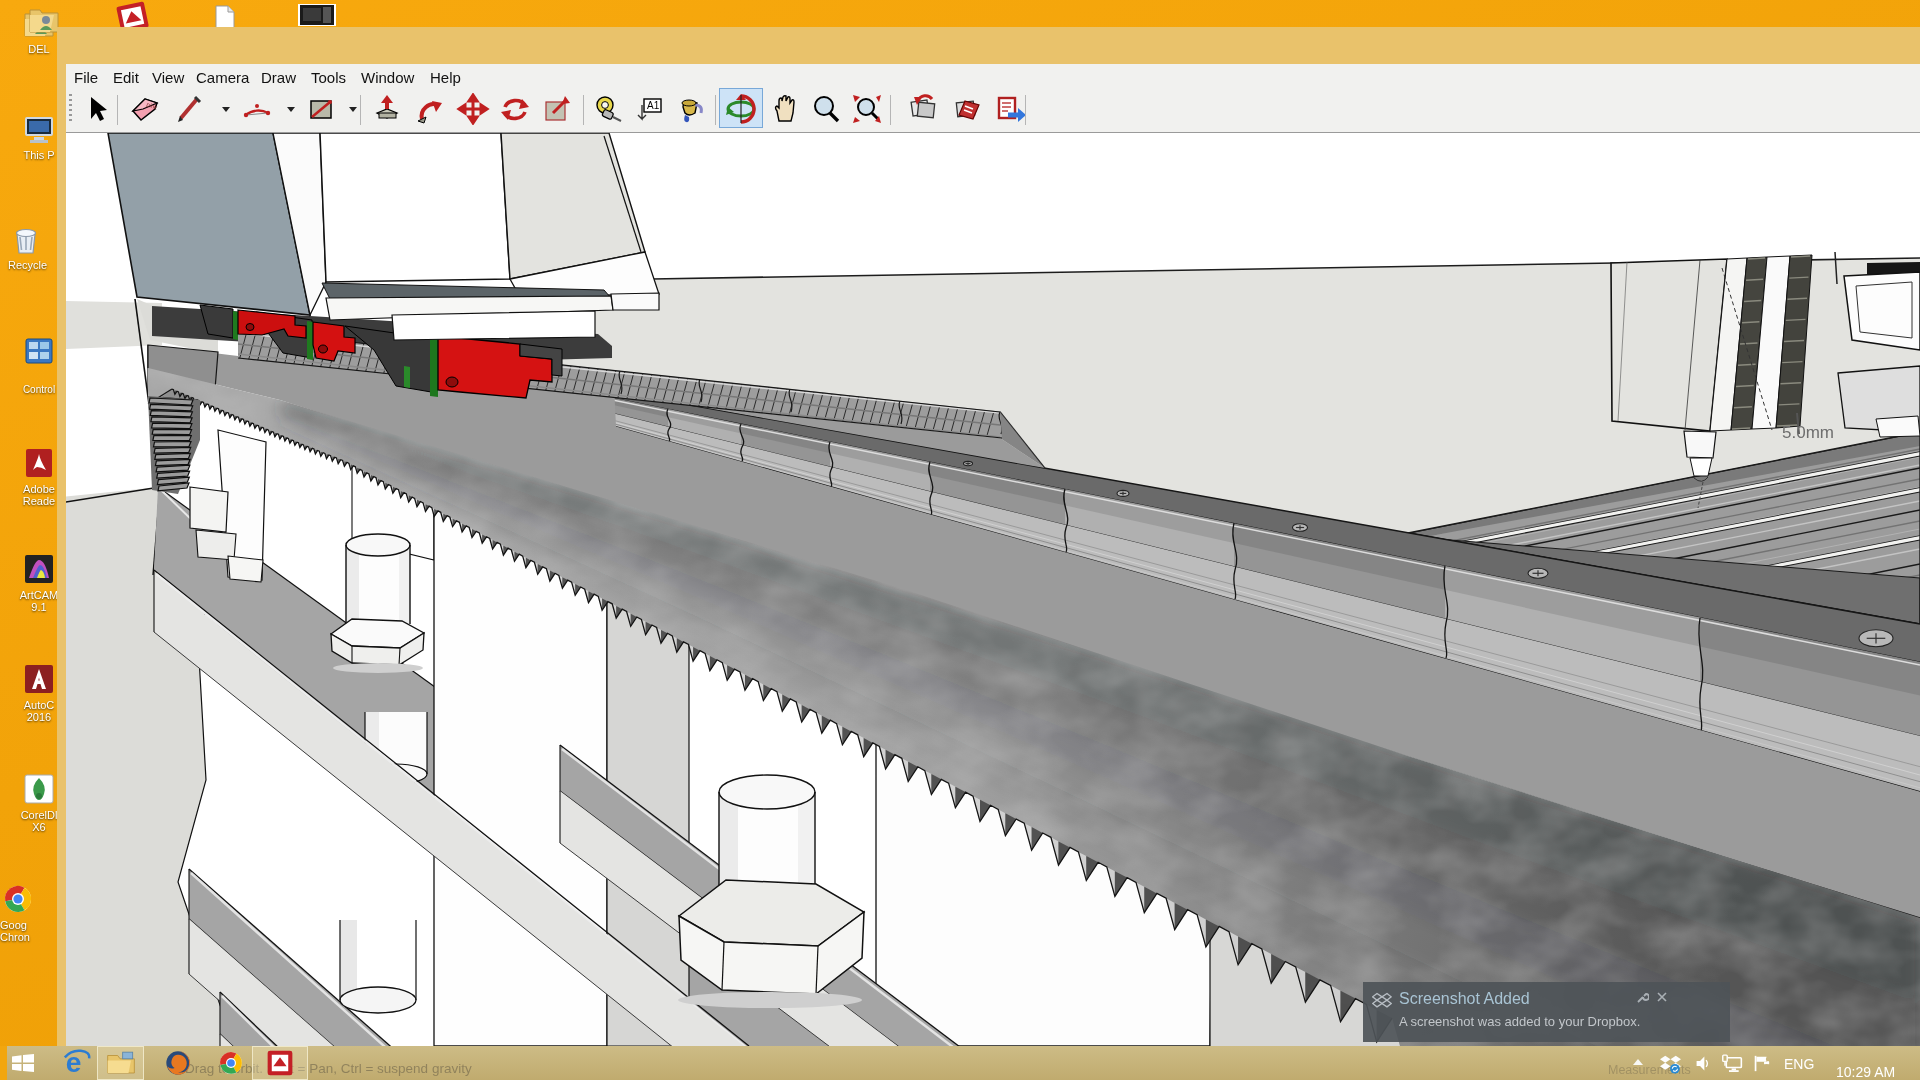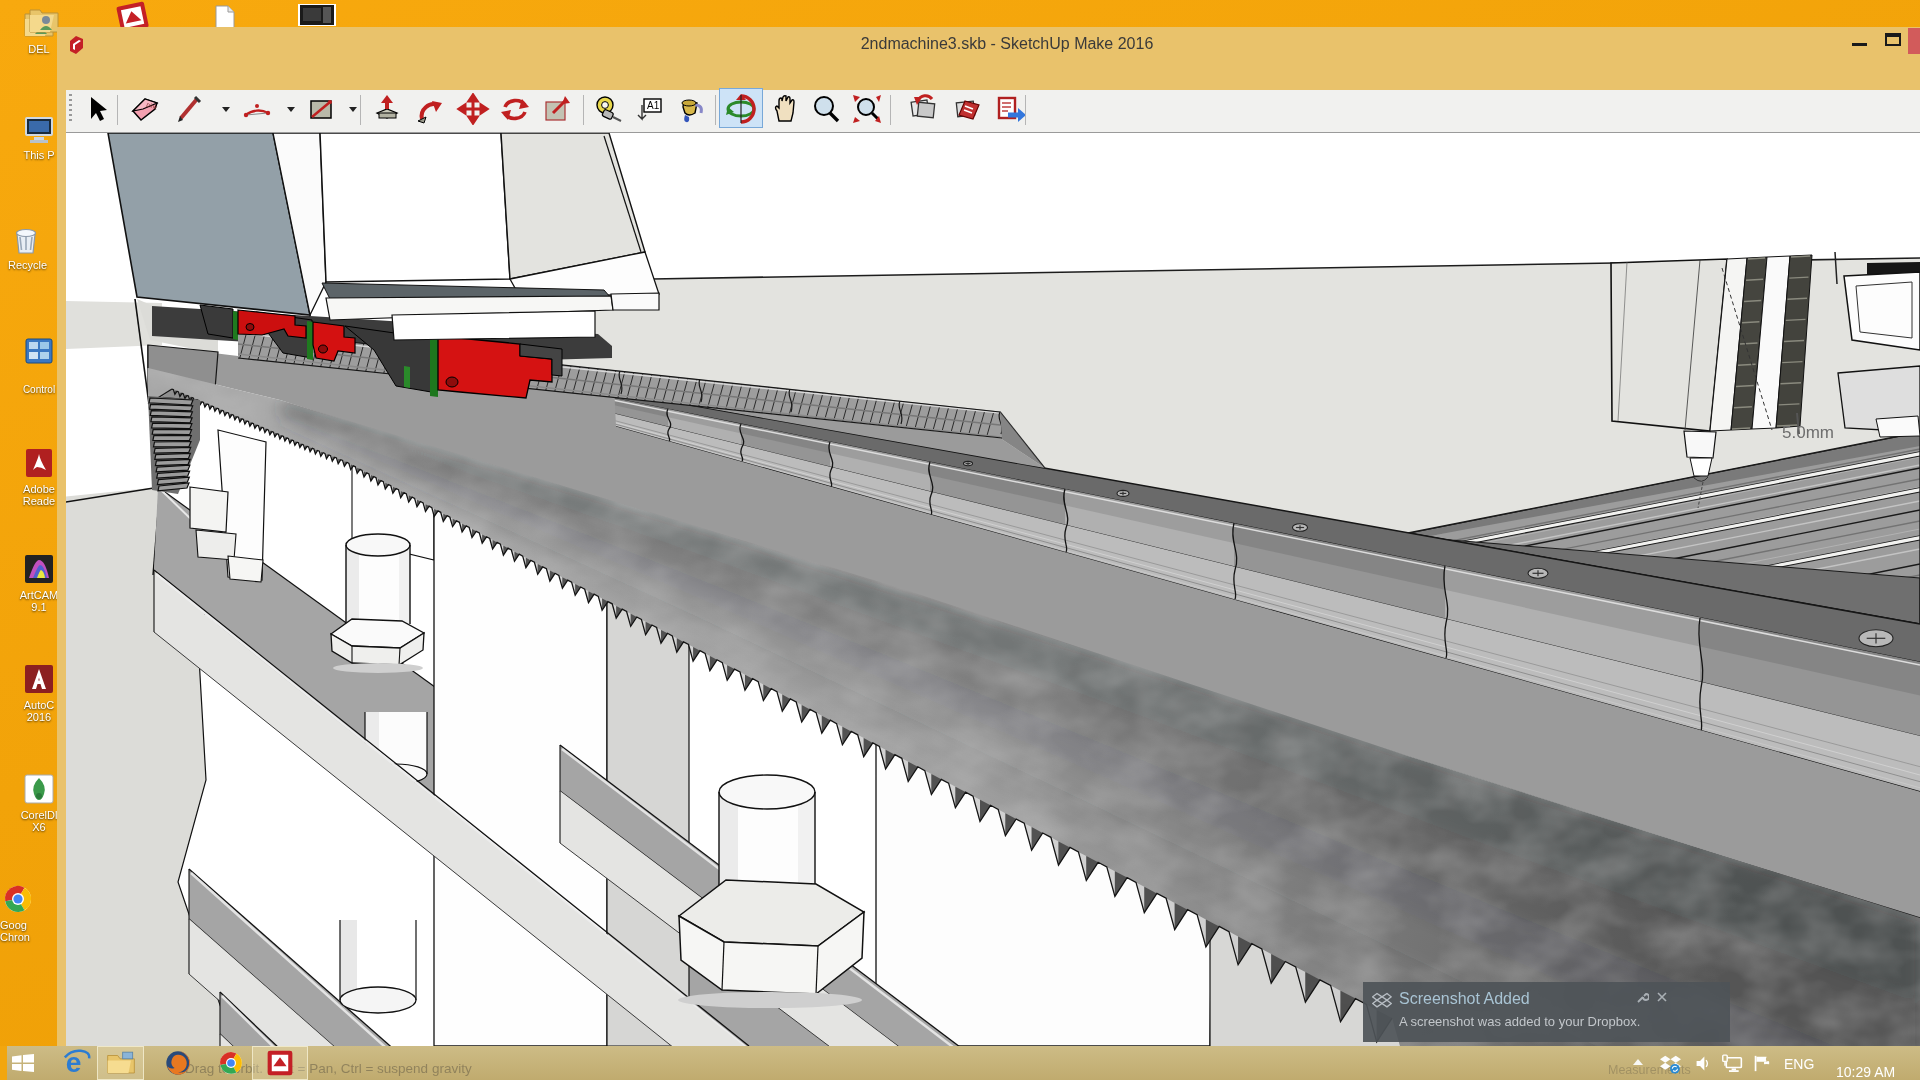--- a/index.html
+++ b/index.html
@@ -103,31 +103,31 @@
       </svg></div>
 <div style="position:absolute;left:298px;top:4px"><svg width="38" height="22" viewBox="0 0 38 22">
         <rect width="38" height="22" fill="#fff"></rect>
         <rect x="2" y="1" width="34" height="20" fill="#1a1a1a"></rect>
         <rect x="5" y="4" width="18" height="13" fill="#3a3a3a"></rect>
         <rect x="25" y="3" width="8" height="16" fill="#555"></rect>
       </svg></div>
 
 <div class="abs" style="left:57px;top:27px;width:1863px;height:1019px;background:#e9c26b">
 
-  <div class="abs" style="left:0;top:0;width:100%;height:37px">
-    <svg class="abs" style="left:11px;top:8px" width="17" height="20" viewBox="0 0 17 20">
-          <path d="M2,6 L8,1 L15,4 L15,13 L8,19 L2,16 Z" fill="#c42026"></path>
-          <path d="M5,9 L11,5 L13,6 L7,10 L7,15 L5,14 Z" fill="#fff"></path>
-        </svg>
-    <div class="abs" style="left:0;top:8px;width:1900px;text-align:center;font-size:16px;color:#3a3a3a">2ndmachine3.skb - SketchUp Make 2016</div>
-    <div class="abs" style="left:1795px;top:16px;width:15px;height:3px;background:#1a1a1a"></div>
-    <div class="abs" style="left:1828px;top:6px;width:16px;height:13px;border:2px solid #1a1a1a;border-top-width:4px"></div>
-    <div class="abs" style="left:1851px;top:1px;width:12px;height:26px;background:#d25b5b"></div>
+
+  <div class="abs" style="left:9px;top:37px;width:1854px;height:26px;background:#f1f1ef;font-size:15px;color:#111">
+    <span class="abs" style="left:8px;top:5px">File</span>
+    <span class="abs" style="left:47px;top:5px">Edit</span>
+    <span class="abs" style="left:86px;top:5px">View</span>
+    <span class="abs" style="left:130px;top:5px">Camera</span>
+    <span class="abs" style="left:195px;top:5px">Draw</span>
+    <span class="abs" style="left:245px;top:5px">Tools</span>
+    <span class="abs" style="left:295px;top:5px">Window</span>
+    <span class="abs" style="left:364px;top:5px">Help</span>
   </div>
-
 </div>
 
 <div class="abs" style="left:66px;top:90px;width:1854px;height:43px;background:#f1f1ef;border-bottom:1px solid #9a9a9a"></div>
 <svg style="position:absolute;left:80px;top:93px" width="34" height="32" viewBox="0 0 32 32">
       <path d="M10,4 L10,26 L15,20 L19,28 L23,26 L19,18 L26,17 Z" fill="#000"></path>
     </svg>
     <div style="position:absolute;left:117px;top:95px;width:1px;height:30px;background:#b5b5b5"></div>
     <svg style="position:absolute;left:128px;top:93px" width="34" height="32" viewBox="0 0 32 32">
       <g>
         <polygon points="4,18 16,6 28,10 26,16 12,27" fill="#f4a0b0" stroke="#000" stroke-width="1.5"></polygon>

